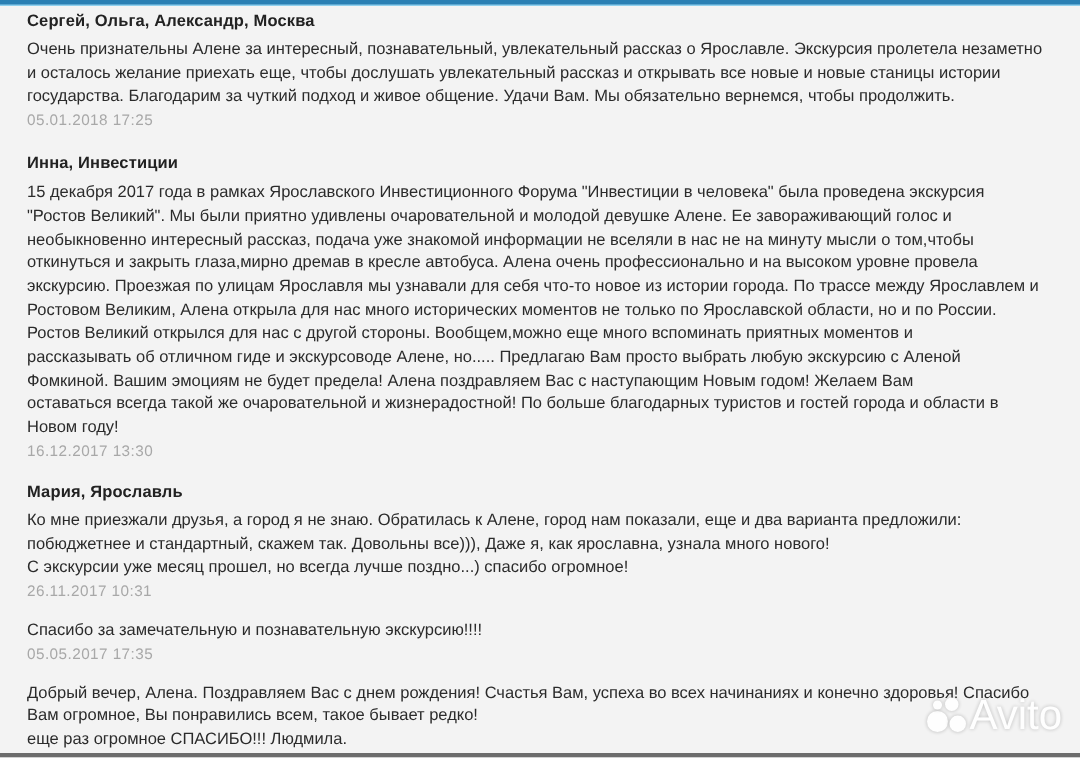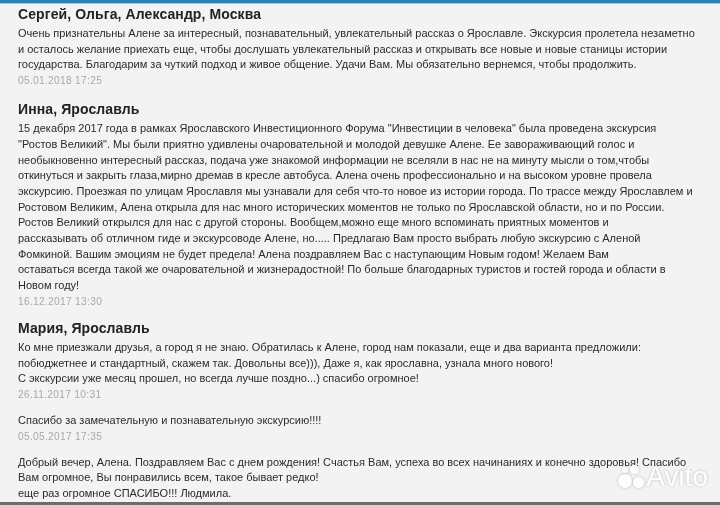--- a/index.html
+++ b/index.html
@@ -33,21 +33,21 @@
       position: absolute;
       left: 18px;
       top: 6px;
       width: 690px;
     }
     .review {
       margin: 0;
     }
     .review-author {
       font-weight: bold;
-      font-size: 14px;
+      font-size: 11px;
       color: #222;
       line-height: 16px;
       margin: 0 0 4px 0;
       letter-spacing: 0.1px;
     }
     .review-text {
       font-size: 11px;
       color: #2b2b2b;
       line-height: 15.7px;
       white-space: pre-line;
@@ -102,21 +102,21 @@
 <div class="reviews">
   <div class="review r1">
     <div class="review-author">Сергей, Ольга, Александр, Москва</div>
     <div class="review-text">Очень признательны Алене за интересный, познавательный, увлекательный рассказ о Ярославле. Экскурсия пролетела незаметно
 и осталось желание приехать еще, чтобы дослушать увлекательный рассказ и открывать все новые и новые станицы истории
 государства. Благодарим за чуткий подход и живое общение. Удачи Вам. Мы обязательно вернемся, чтобы продолжить.</div>
     <div class="review-date">05.01.2018 17:25</div>
   </div>
 
   <div class="review r2">
-    <div class="review-author">Инна, Ярославль</div>
+    <div class="review-author">Инна, Инвестиции</div>
     <div class="review-text">15 декабря 2017 года в рамках Ярославского Инвестиционного Форума "Инвестиции в  человека" была  проведена  экскурсия
 "Ростов Великий". Мы были  приятно  удивлены очаровательной и молодой девушке  Алене. Ее завораживающий голос и
 необыкновенно интересный  рассказ, подача уже  знакомой  информации не  вселяли  в  нас не  на минуту  мысли  о  том,чтобы
 откинуться  и  закрыть  глаза,мирно  дремав  в  кресле  автобуса. Алена очень профессионально и  на  высоком  уровне  провела
 экскурсию. Проезжая по улицам Ярославля мы узнавали для себя что-то новое из истории города. По трассе между Ярославлем и
 Ростовом Великим, Алена открыла для нас много исторических моментов не только по Ярославской  области, но и по  России.
 Ростов Великий открылся  для  нас  с  другой  стороны. Вообщем,можно еще много вспоминать  приятных  моментов и
 рассказывать  об  отличном  гиде и экскурсоводе Алене, но..... Предлагаю  Вам  просто  выбрать  любую  экскурсию с  Аленой
 Фомкиной. Вашим  эмоциям не  будет  предела! Алена  поздравляем  Вас  с  наступающим  Новым  годом! Желаем  Вам
 оставаться  всегда  такой же  очаровательной и жизнерадостной! По  больше  благодарных туристов  и  гостей города  и  области в

